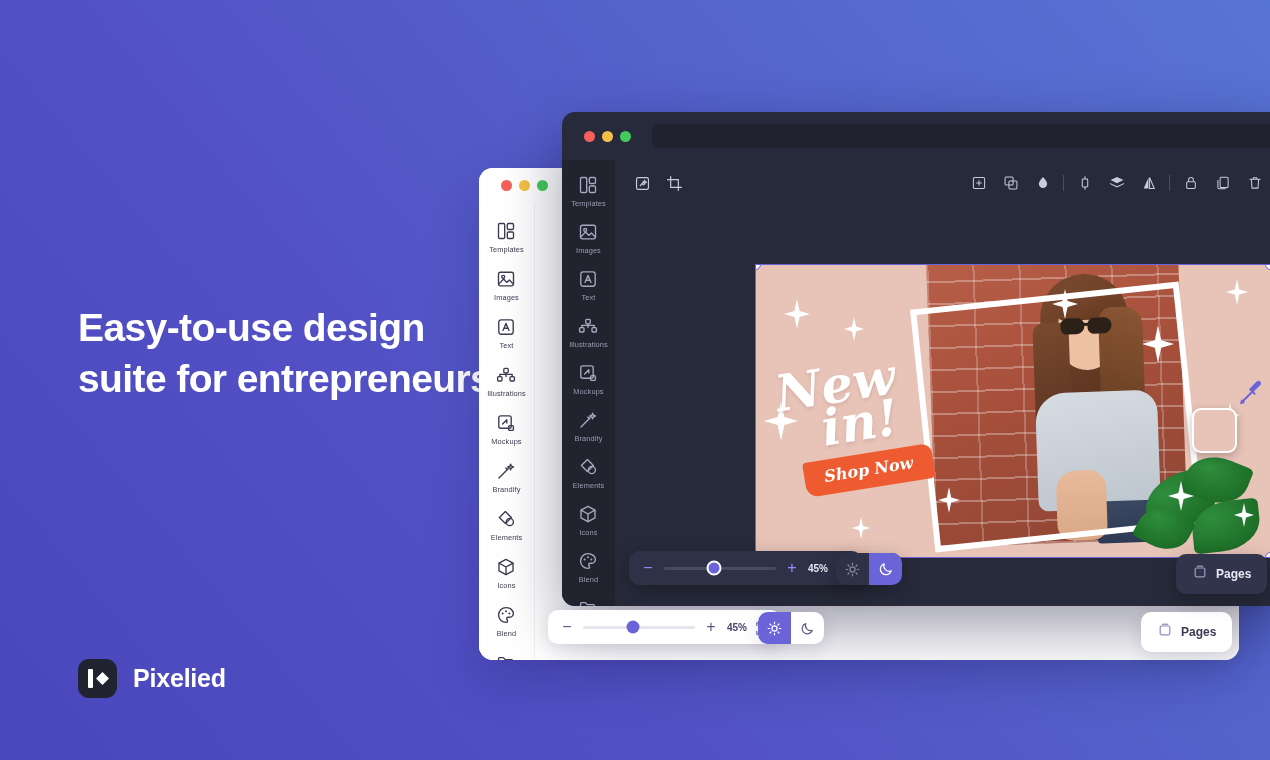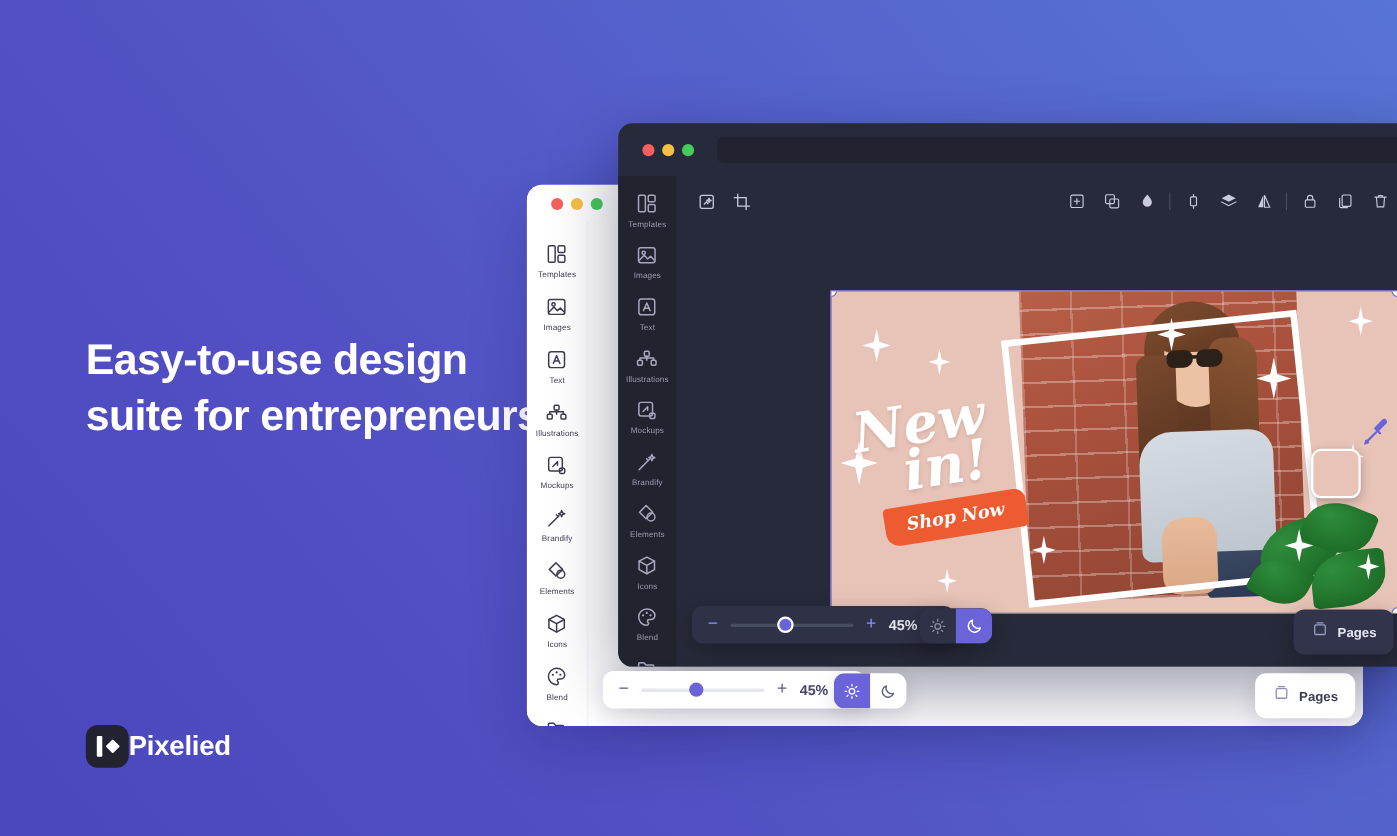--- a/index.html
+++ b/index.html
@@ -12,21 +12,21 @@
     background: linear-gradient(50deg, #4a47bd 0%, #5250c4 35%, #5566cd 72%, #5874d4 100%);
     overflow: hidden;
   }
 
   
   .headline {
     position: absolute; left: 78px; top: 302px; width: 420px;
     font-size: 39px; line-height: 51px; font-weight: bold;
     color: #ffffff; letter-spacing: -0.6px;
   }
-  .brandrow { position: absolute; left: 78px; top: 659px; display: flex; align-items: center; }
+  .brandrow { position: absolute; left: 78px; top: 659px; display: flex; align-items: center; gap: 16px; }
   .logomark {
     width: 39px; height: 39px; border-radius: 11px; background: #222330;
     position: relative; flex: none;
   }
   .logomark .bar {
     position: absolute; left: 10px; top: 10px; width: 4.5px; height: 19px;
     background: #ffffff; border-radius: 1px;
   }
   .logomark .dia {
     position: absolute; left: 18px; top: 13px; width: 13px; height: 13px;
@@ -70,21 +70,21 @@
     background: #ffffff; border-radius: 10px; padding: 9px 12px;
     box-shadow: 0 5px 18px rgba(30,25,80,0.13);
   }
   #backZoom { left: 548px; top: 610px; z-index: 3; }
   .zb-minus, .zb-plus { color: #5b5a87; font-size: 16px; width: 14px; text-align: center; line-height: 1; }
   .track { width: 112px; height: 3px; background: #e6e6ef; border-radius: 2px; position: relative; margin: 0 9px; }
   .knob {
     position: absolute; top: 50%; width: 13px; height: 13px; border-radius: 50%;
     background: #6b63d8; transform: translate(-50%,-50%);
   }
-  .zpct { font-size: 13px; color: #46456b; font-weight: bold; margin: 0 9px 0 9px; }
+  .zpct { font-size: 10px; color: #46456b; font-weight: bold; margin: 0 9px 0 9px; }
   .fscreen { width: 13px; height: 13px; }
   .themeGroup {
     position: absolute; display: flex; background: #fff; border-radius: 10px;
     overflow: hidden; box-shadow: 0 5px 18px rgba(30,25,80,0.13);
   }
   #backTheme { left: 758px; top: 612px; z-index: 3; }
   .themeBtn { width: 33px; height: 32px; display: flex; align-items: center; justify-content: center; cursor: pointer; }
   .themeBtn.active { background: #6b63d8; }
   .pagesBtn {
     position: absolute; display: flex; align-items: center; gap: 8px;

